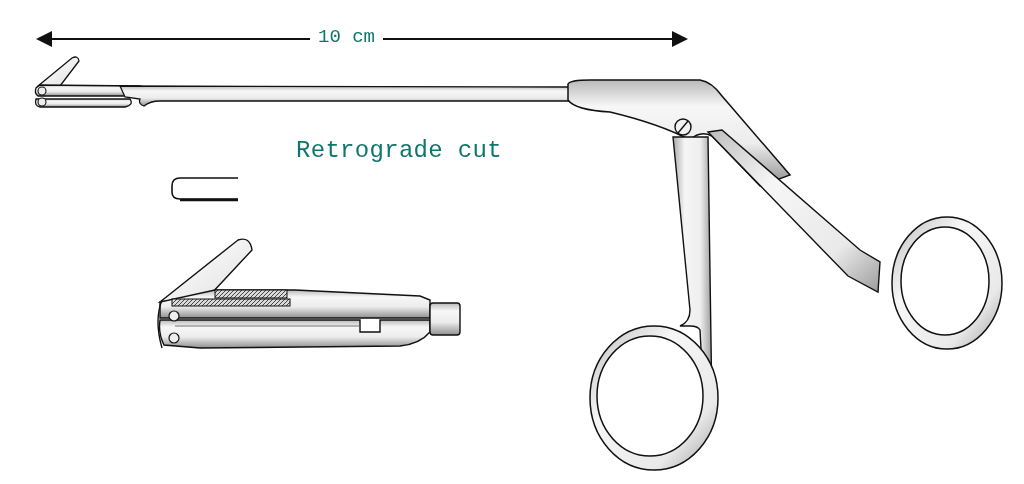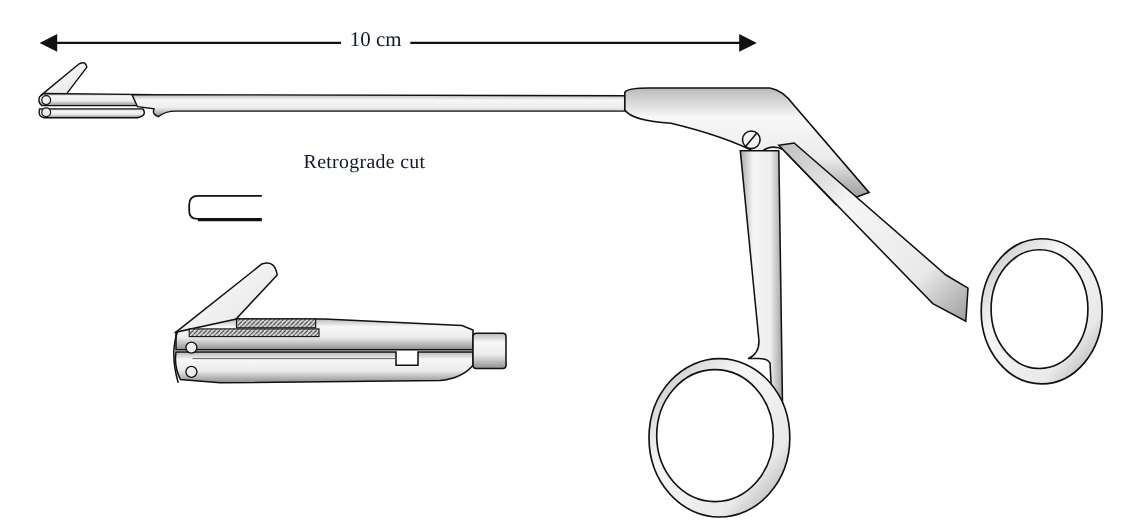--- a/index.html
+++ b/index.html
@@ -1,26 +1,26 @@
 <!DOCTYPE html>
 <html><head>
 <meta charset="utf-8">
 <style>
   html, body { margin: 0; padding: 0; background: #ffffff; }
   body { width: 1024px; height: 484px; position: relative; overflow: hidden; }
   .canvas { position: absolute; left: 0; top: 0; width: 1024px; height: 484px; }
   .label {
     position: absolute;
-    font-family: Liberation Serif, serif;
-    color: #0f172a;
+    font-family: Liberation Mono, monospace;
+    color: #0f766e;
     white-space: nowrap;
     background: #ffffff;
   }
   .scale-label { left: 310px; top: 26px; font-size: 19px; padding: 0 8px; }
-  .caption { left: 276px; top: 137px; font-size: 18px; letter-spacing: 0.3px; }
+  .caption { left: 296px; top: 137px; font-size: 24px; letter-spacing: 0.3px; }
   svg { position: absolute; left: 0; top: 0; }
 </style>
 </head>
 <body>
 
 <div class="canvas">
 
   <svg width="1024" height="484" viewBox="0 0 1024 484">
     <defs>
       <linearGradient id="metalV" x1="0" y1="0" x2="0" y2="1">

